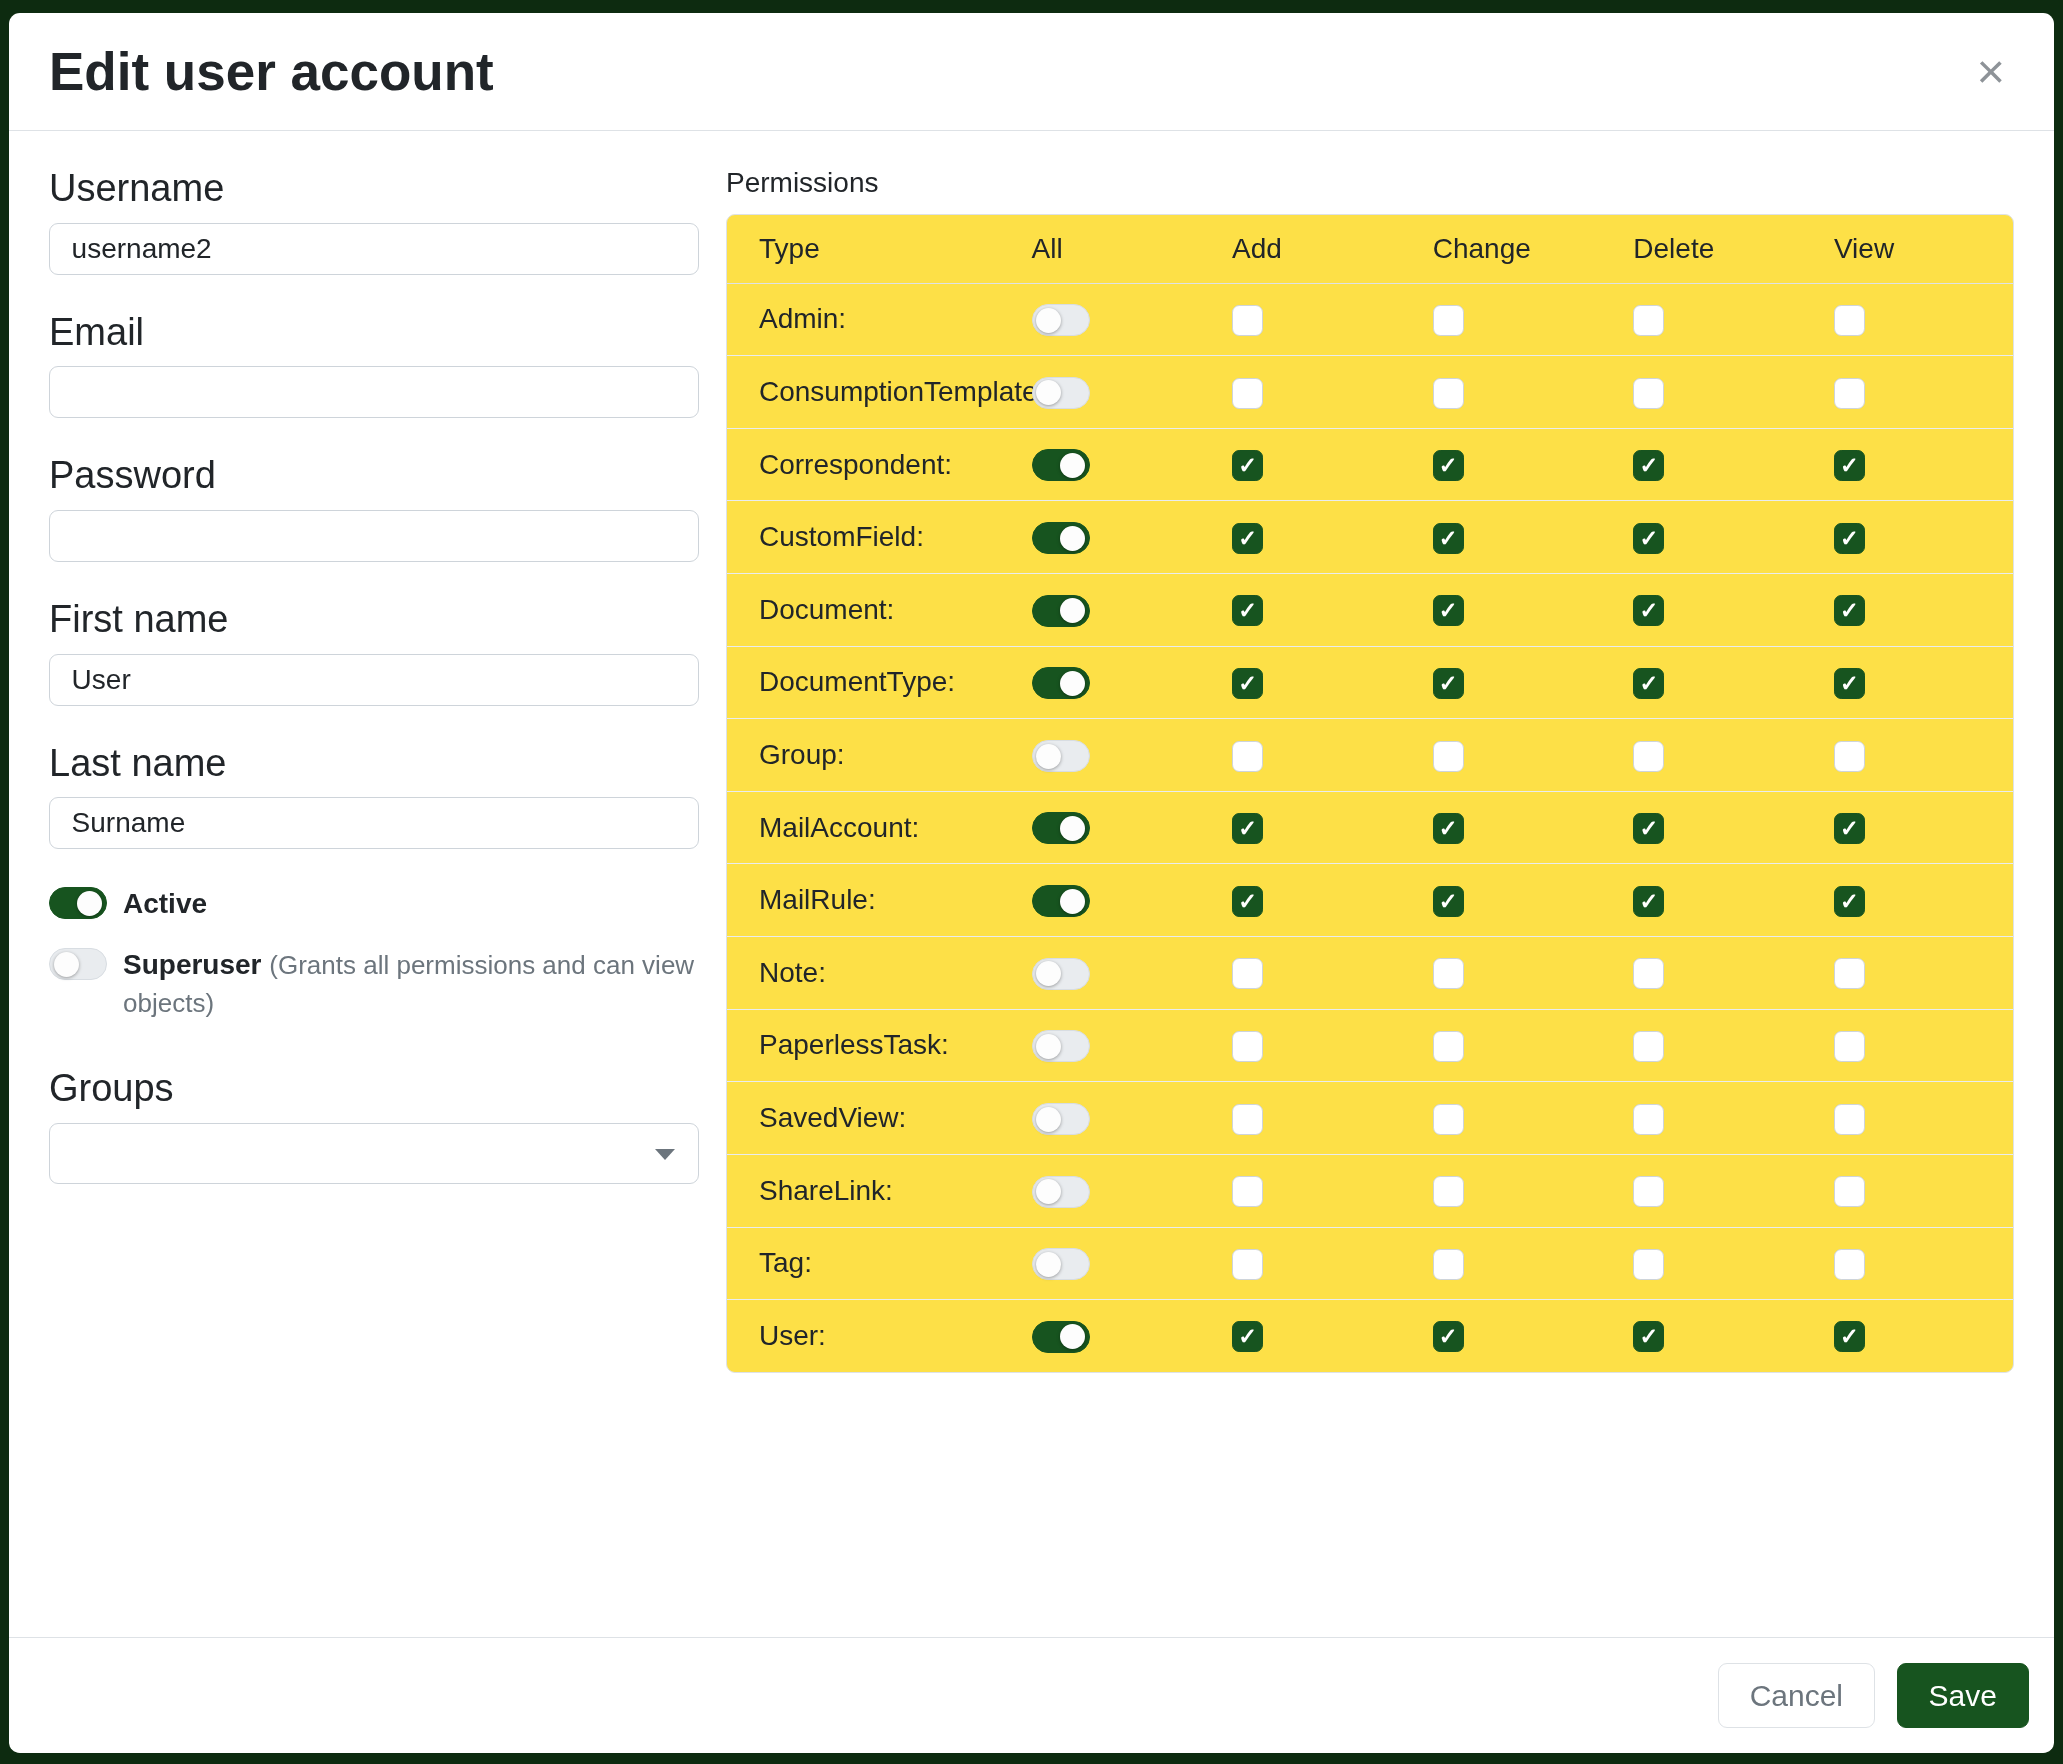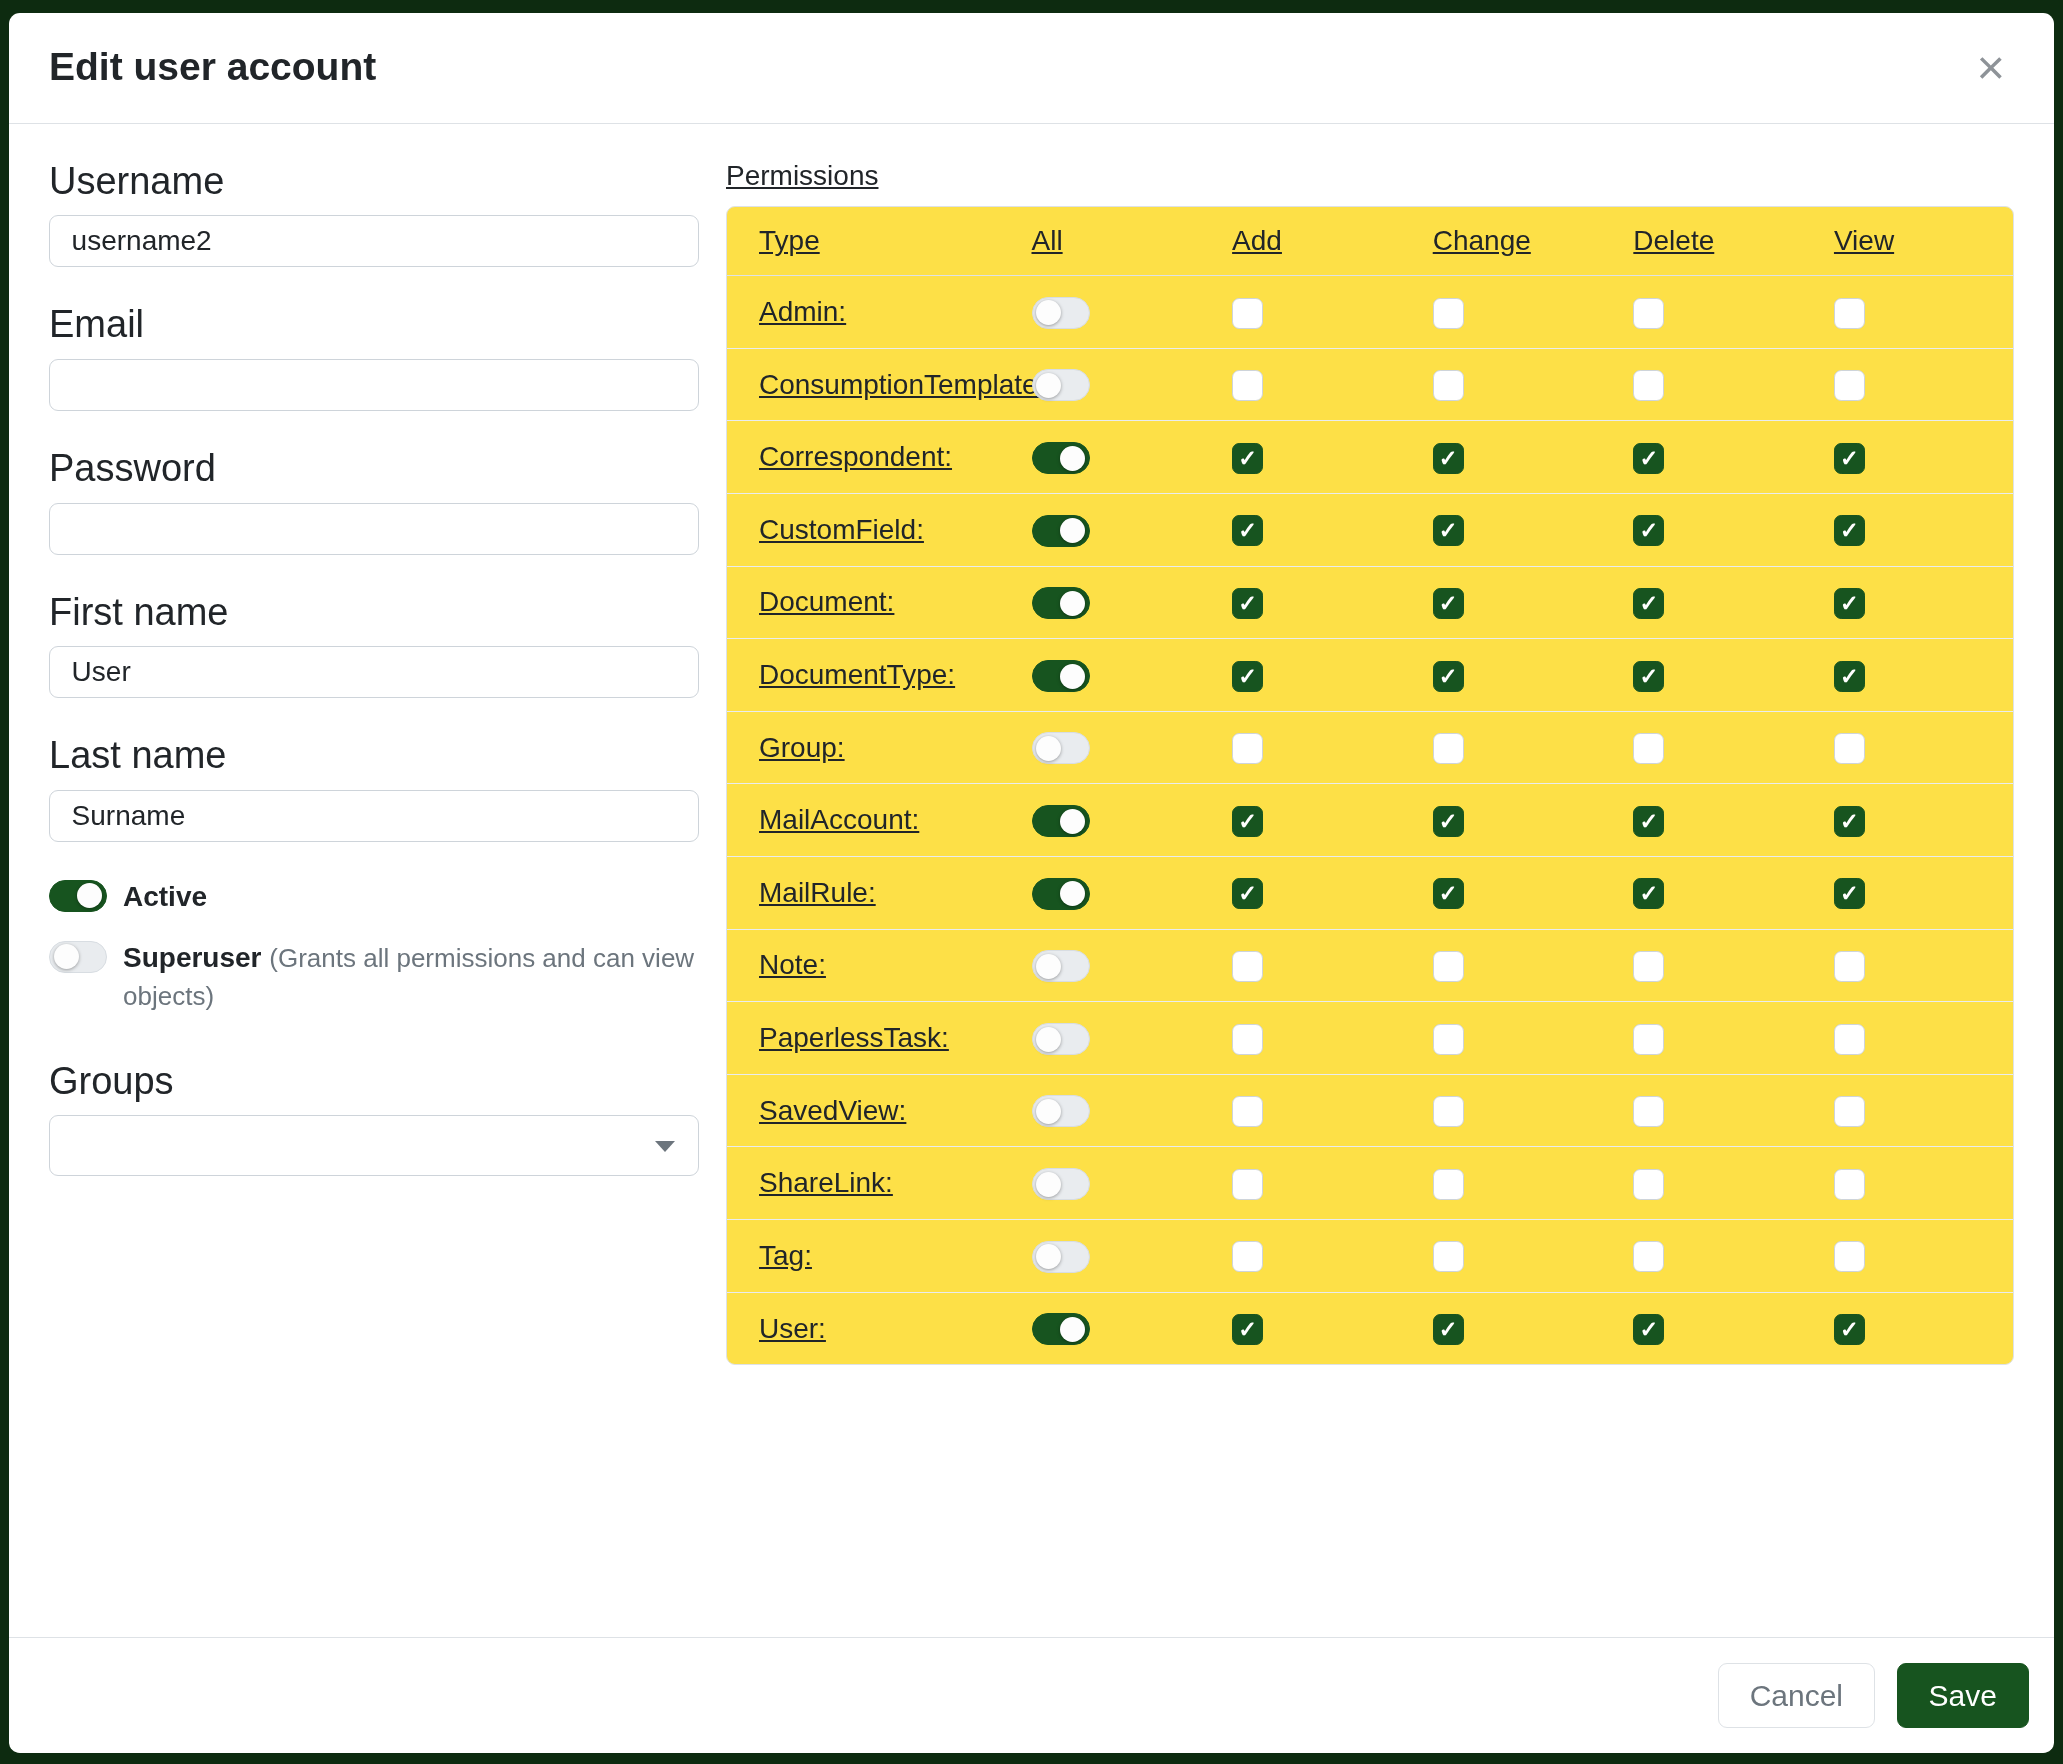--- a/index.html
+++ b/index.html
@@ -23,36 +23,36 @@
   }
   
   .modal-header {
     flex: 0 0 auto;
     display: flex;
     align-items: center;
     justify-content: space-between;
     padding: 27px 40px;
     border-bottom: 1.8px solid #dee2e6;
   }
-  .modal-title { font-size: 39px; font-weight: 700; line-height: 1.2; }
+  .modal-title { font-size: 53px; font-weight: 700; line-height: 1.2; }
   .close-btn {
     border: none; background: none; cursor: pointer;
     font-size: 49px; line-height: 1; color: #8e9398;
     padding: 3.6px 9px; font-family: inherit; font-weight: 300;
   }
   
   .modal-body {
     flex: 1 1 auto;
     display: flex;
     gap: 27px;
     padding: 36px 40px 18px 40px;
     overflow: hidden;
   }
   .left-col { flex: 0 0 650px; }
-  .right-col { flex: 1 1 auto; min-width: 0; text-decoration: underline; }
+  .right-col { flex: 1 1 auto; min-width: 0; }
 
   .field { margin-bottom: 36px; }
   .field-label { display: block; font-size: 38px; margin-bottom: 12.6px; color: #212529; }
   .text-input {
     width: 100%; height: 52px;
     border: 1.8px solid #ced4da; border-radius: 9px;
     padding: 0 21.6px; font-size: 28px; color: #212529;
     font-family: inherit; background: #fff; outline: none;
   }
   .select-box {

